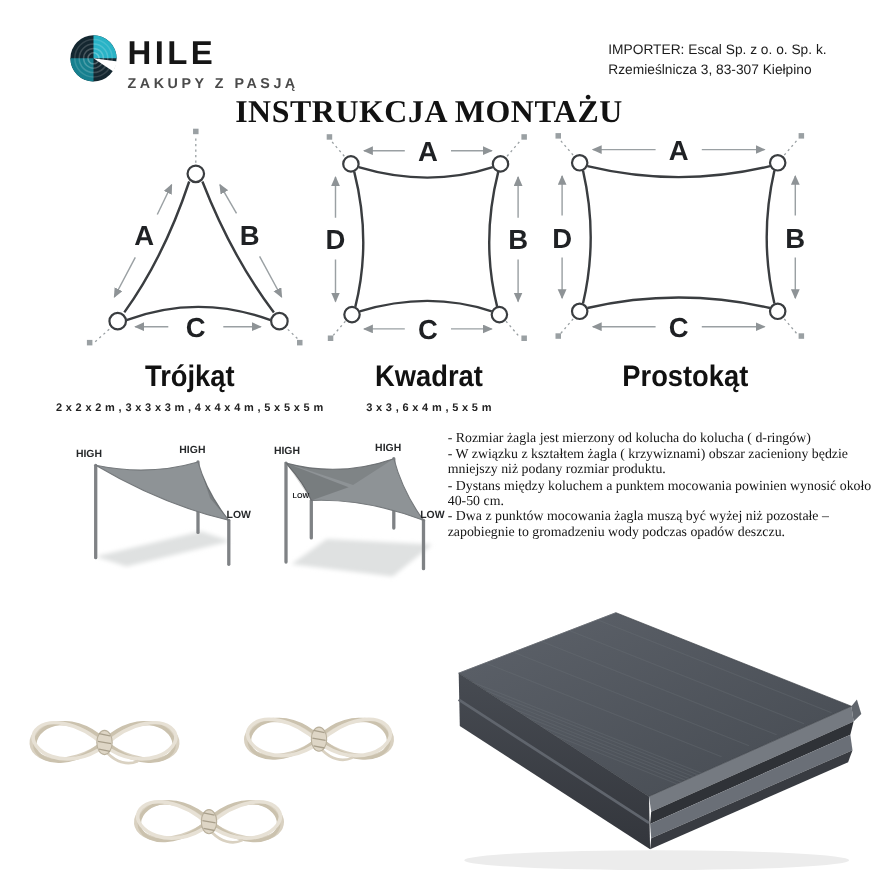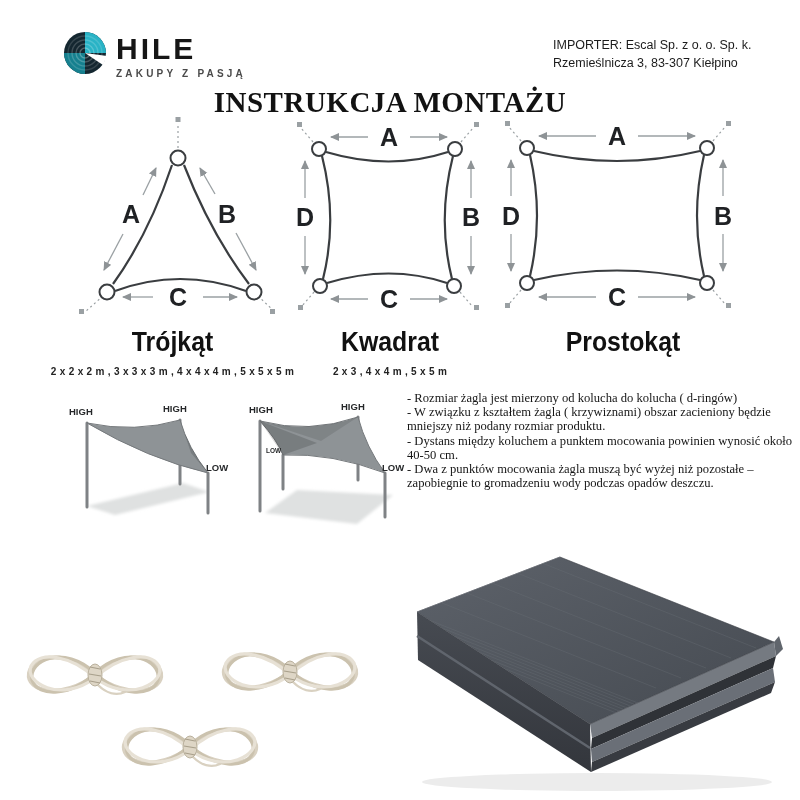--- a/index.html
+++ b/index.html
@@ -6,21 +6,21 @@
   body{
     width:800px;height:800px;background:#ffffff;position:relative;overflow:hidden;
     font-family:"Liberation Sans",sans-serif;color:#1a1a1a;
   }
   .abs{position:absolute;}
 
   
   .logo{left:62px;top:30px;display:flex;align-items:flex-start;gap:8px;}
   .logo-text{display:flex;flex-direction:column;}
   .brand{font-size:30px;font-weight:800;letter-spacing:3px;color:#161616;line-height:1;margin-top:4px;}
-  .tagline{font-size:10px;font-weight:700;letter-spacing:3.2px;color:#4a4a4a;margin-top:4px;}
+  .tagline{font-size:13px;font-weight:700;letter-spacing:3.2px;color:#4a4a4a;margin-top:4px;}
   .title{left:210px;top:48px;width:360px;text-align:center;
     font-family:"Liberation Serif",serif;font-weight:700;font-size:29px;letter-spacing:.5px;color:#121212;margin-top:38px;}
   .importer{left:553px;top:36px;font-size:12.5px;line-height:1.45;color:#1c1c1c;}
 
   
   .shape-col{top:108px;text-align:center;}
   .col1{left:45px;width:255px;}
   .col2{left:285px;width:210px;}
   .col3{left:492px;width:262px;}
   .shape-name{font-size:27px;font-weight:700;color:#111;margin-top:4px;letter-spacing:0;
@@ -168,21 +168,21 @@
       <line x1="120" y1="191" x2="157" y2="191"></line>
       <line x1="15" y1="90" x2="15" y2="53"></line>
       <line x1="15" y1="128" x2="15" y2="166"></line>
     </g>
     <text class="dim" x="99" y="38" text-anchor="middle">A</text>
     <text class="dim" x="181" y="118" text-anchor="middle">B</text>
     <text class="dim" x="99" y="200" text-anchor="middle">C</text>
     <text class="dim" x="15" y="118" text-anchor="middle">D</text>
   </svg>
   <div class="shape-name">Kwadrat</div>
-  <div class="shape-sizes">2 x 3 , 4 x 4 m , 5 x 5 m</div>
+  <div class="shape-sizes">3 x 3 , 6 x 4 m , 5 x 5 m</div>
 </div>
 
 <div class="abs shape-col col3">
   <svg width="255" height="215" viewBox="0 0 255 215" style="margin:0 auto;">
     <g stroke="#9aa0a3" stroke-width="1.2" stroke-dasharray="2 3">
       <line x1="25" y1="33" x2="13" y2="19"></line>
       <line x1="217" y1="33" x2="229" y2="19"></line>
       <line x1="25" y1="182" x2="13" y2="196"></line>
       <line x1="217" y1="182" x2="229" y2="196"></line>
     </g>

